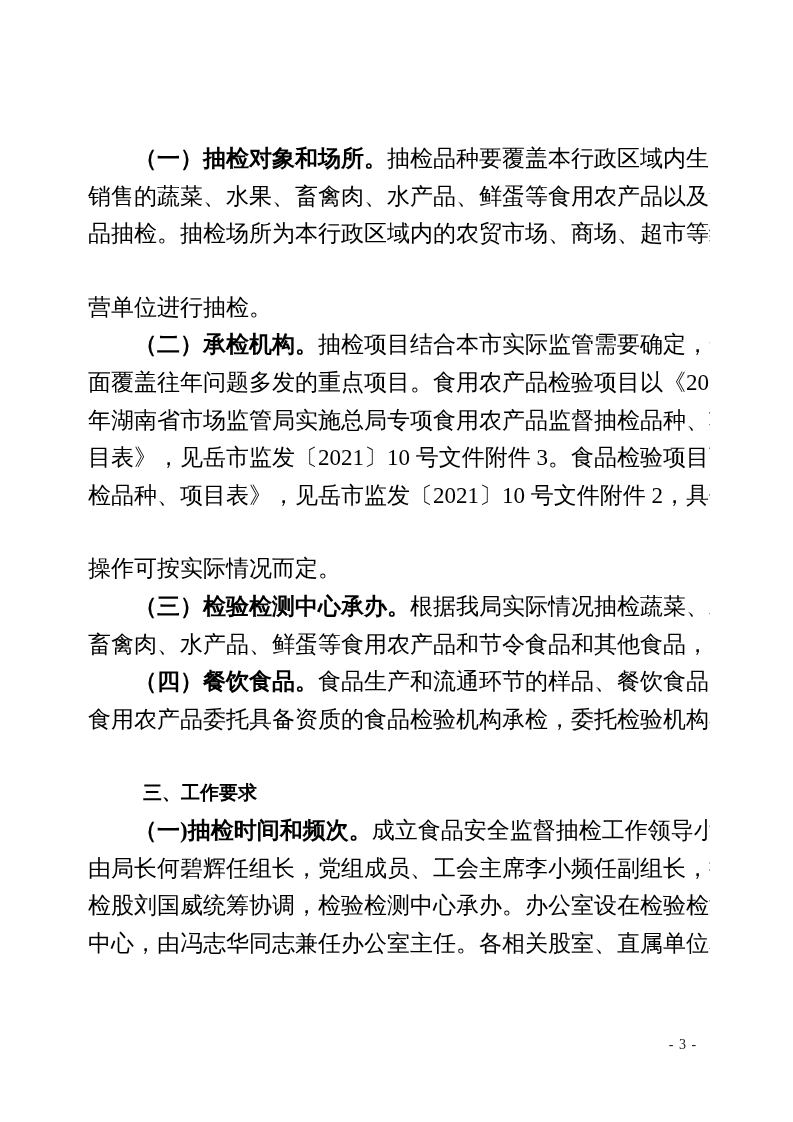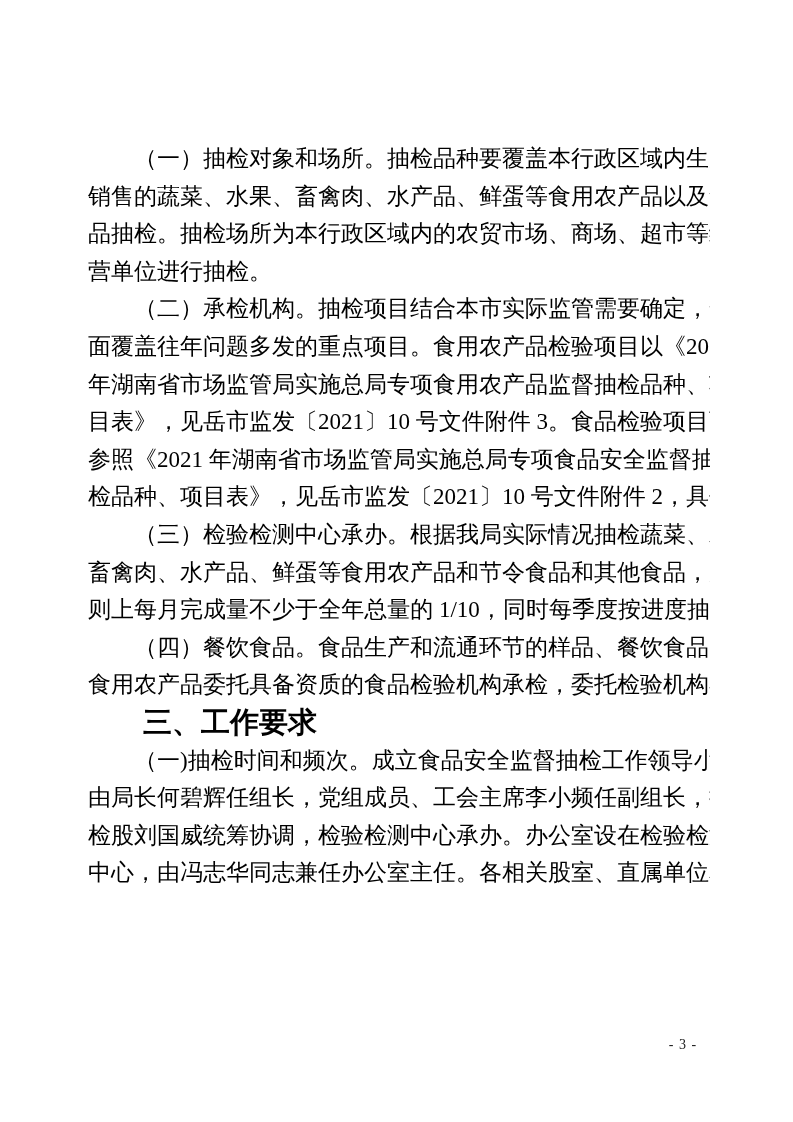--- a/index.html
+++ b/index.html
@@ -24,27 +24,28 @@
     line-height: 37.6px;
     font-size: 23px;
     white-space: nowrap;
     overflow: hidden;
     text-align: justify;
     text-align-last: justify;
     text-justify: inter-character;
   }
   .line.end {
     text-align-last: left;
+    margin-top: 36px;
   }
   .line.ind { text-indent: 46px; }
   .line.ind-h { text-indent: 55px; }
-  .lead { font-weight: normal; }
+  .lead { font-weight: bold; }
   .line.heading {
     font-weight: bold;
-    font-size: 29px;
+    font-size: 19px;
     font-family: "Liberation Sans", "DejaVu Sans", sans-serif;
   }
   .page-num {
     position: absolute;
     left: 648px;
     top: 1037px;
     width: 70px;
     text-align: center;
     font-size: 14px;
     letter-spacing: 1px;
@@ -58,25 +59,24 @@
 <div class="page">
   <div class="content">
       <div class="line ind"><span class="lead">（一）抽检对象和场所。</span><span>抽检品种要覆盖本行政区域内生产</span></div>
       <div class="line"><span>销售的蔬菜、水果、畜禽肉、水产品、鲜蛋等食用农产品以及食</span></div>
       <div class="line"><span>品抽检。抽检场所为本行政区域内的农贸市场、商场、超市等经</span></div>
       <div class="line end"><span>营单位进行抽检。</span></div>
       <div class="line ind"><span class="lead">（二）承检机构。</span><span>抽检项目结合本市实际监管需要确定，全</span></div>
       <div class="line"><span>面覆盖往年问题多发的重点项目。食用农产品检验项目以《2021</span></div>
       <div class="line"><span>年湖南省市场监管局实施总局专项食用农产品监督抽检品种、项</span></div>
       <div class="line"><span>目表》，见岳市监发〔2021〕10 号文件附件 3。食品检验项目可</span></div>
-      <div class="line"><span>参照《2021 年湖南省市场监管局实施总局专项食品安全监督抽</span></div>
       <div class="line"><span>检品种、项目表》，见岳市监发〔2021〕10 号文件附件 2，具体</span></div>
+      <div class="line end"><span>操作可按实际情况而定。</span></div>
       <div class="line ind"><span class="lead">（三）检验检测中心承办。</span><span>根据我局实际情况抽检蔬菜、水果、</span></div>
       <div class="line"><span>畜禽肉、水产品、鲜蛋等食用农产品和节令食品和其他食品，原</span></div>
-      <div class="line"><span>则上每月完成量不少于全年总量的 1/10，同时每季度按进度抽</span></div>
       <div class="line ind"><span class="lead">（四）餐饮食品。</span><span>食品生产和流通环节的样品、餐饮食品 、</span></div>
       <div class="line"><span>食用农产品委托具备资质的食品检验机构承检，委托检验机构不</span></div>
       <div class="line heading end ind-h"><span>三、工作要求</span></div>
       <div class="line ind"><span class="lead">（一)抽检时间和频次。</span><span>成立食品安全监督抽检工作领导小组，</span></div>
       <div class="line"><span>由局长何碧辉任组长，党组成员、工会主席李小频任副组长，抽</span></div>
       <div class="line"><span>检股刘国威统筹协调，检验检测中心承办。办公室设在检验检测</span></div>
       <div class="line"><span>中心，由冯志华同志兼任办公室主任。各相关股室、直属单位和</span></div>
     </div>
   <div class="page-num">- 3 -</div>
 </div>

